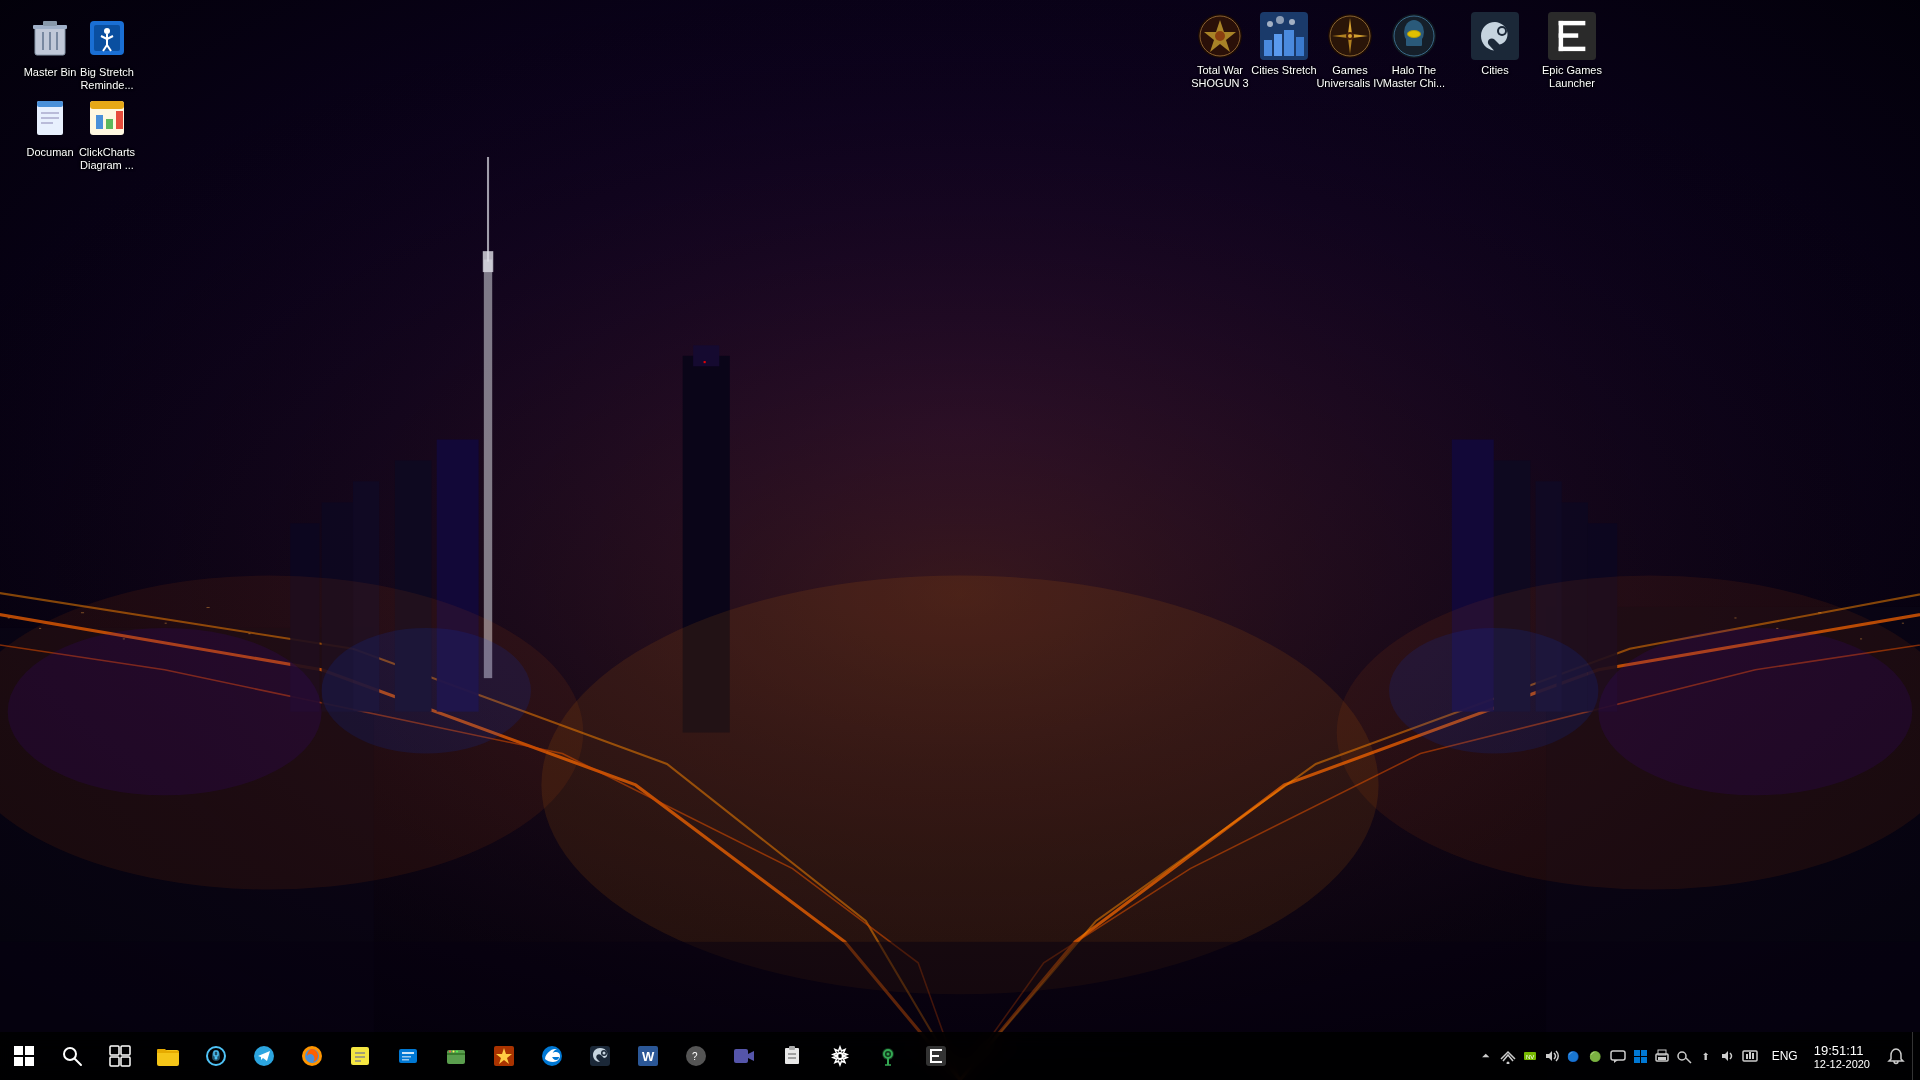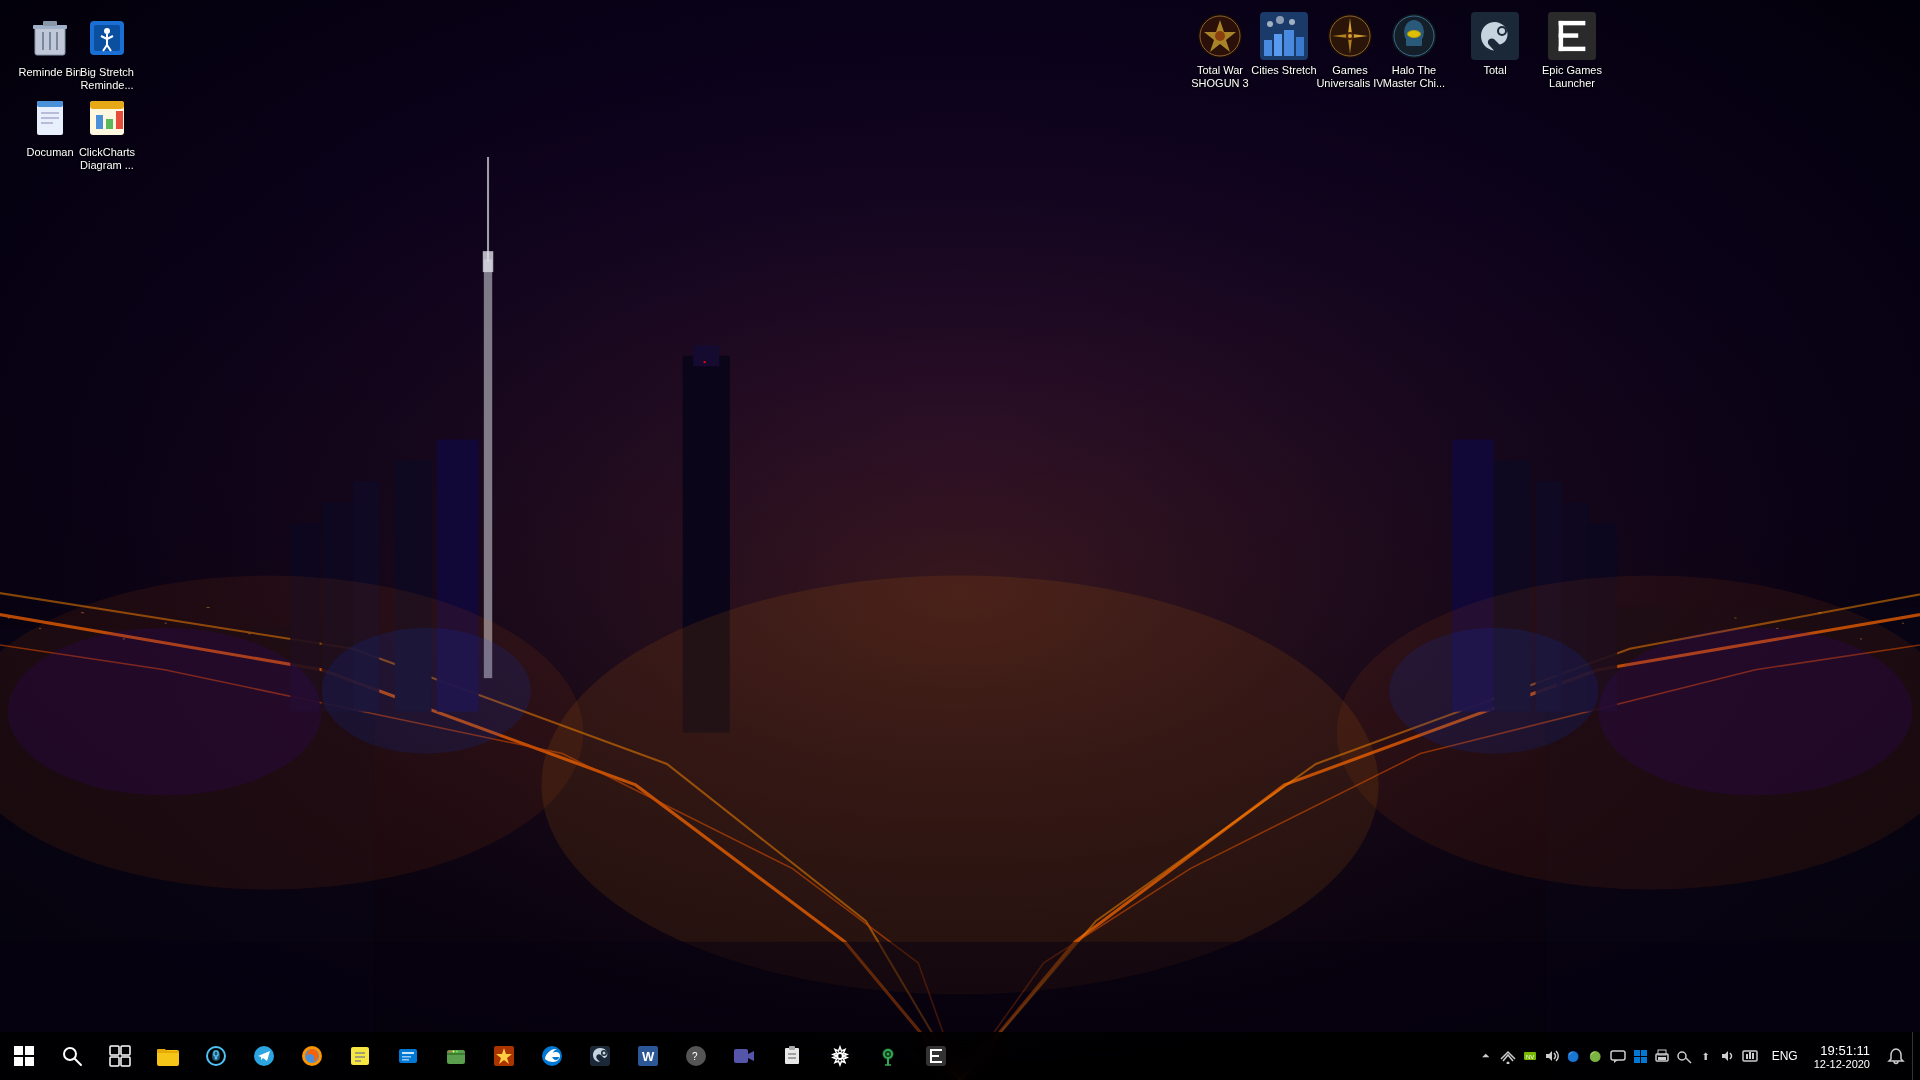--- a/index.html
+++ b/index.html
@@ -145,21 +145,21 @@
       align-items: center;
       justify-content: center;
       font-size: 12px;
       color: #ccc;
       cursor: pointer;
     }
 
     #clock-area {
       display: flex;
       flex-direction: column;
-      align-items: flex-end;
+      align-items: flex-start;
       justify-content: center;
       padding: 0 10px;
       cursor: pointer;
       height: 48px;
     }
 
     .clock-time {
       color: #fff;
       font-size: 13px;
     }
@@ -280,21 +280,21 @@
       <div class="icon-img">
         <svg width="42" height="42" viewBox="0 0 42 42">
           <rect x="6" y="10" width="30" height="28" rx="2" fill="#c0c8d8" stroke="#8898aa" stroke-width="1"></rect>
           <rect x="4" y="8" width="34" height="4" rx="1" fill="#a0b0c8"></rect>
           <rect x="14" y="4" width="14" height="5" rx="1" fill="#8898aa"></rect>
           <line x1="14" y1="15" x2="14" y2="33" stroke="#7888a0" stroke-width="2"></line>
           <line x1="21" y1="15" x2="21" y2="33" stroke="#7888a0" stroke-width="2"></line>
           <line x1="28" y1="15" x2="28" y2="33" stroke="#7888a0" stroke-width="2"></line>
         </svg>
       </div>
-      <span class="icon-label">Reminde Bin</span>
+      <span class="icon-label">Master Bin</span>
     </div>
 
     <div class="desktop-icon" style="top:10px;left:67px;">
       <div class="icon-img">
         <svg width="42" height="42" viewBox="0 0 42 42">
           <rect x="4" y="4" width="34" height="34" rx="4" fill="#1a6fd4"></rect>
           <rect x="8" y="8" width="26" height="26" rx="2" fill="#0a4fa0"></rect>
           <circle cx="21" cy="14" r="3" fill="#fff"></circle>
           <line x1="21" y1="17" x2="21" y2="28" stroke="#fff" stroke-width="2"></line>
           <line x1="21" y1="22" x2="15" y2="19" stroke="#fff" stroke-width="2"></line>
@@ -397,21 +397,21 @@
     <div class="desktop-icon" style="top:8px;right:385px;position:absolute;">
       <div class="icon-img">
         <svg width="48" height="48" viewBox="0 0 48 48">
           <rect width="48" height="48" rx="4" fill="#1b2838"></rect>
 
           <path d="M24 10 C16 10 10 16 10 24 C10 31.5 15.5 37.5 23 38.5 L18 33 C16.5 31.5 16.5 29 18 27.5 C19.5 26 22 26 23.5 27.5 L28.5 32.5 C31 32 33.5 30.5 35 28 C38 23 36.5 16.5 32 13 C30 11.5 27 10 24 10 Z" fill="#c6d4df"></path>
           <circle cx="31" cy="19" r="5" fill="#1b2838"></circle>
           <circle cx="31" cy="19" r="3" fill="#c6d4df"></circle>
         </svg>
       </div>
-      <span class="icon-label">Total</span>
+      <span class="icon-label">Cities</span>
     </div>
 
     <div class="desktop-icon" style="top:8px;right:308px;position:absolute;">
       <div class="icon-img">
         <svg width="54" height="54" viewBox="0 0 54 54">
           <rect width="54" height="54" rx="4" fill="#2a2a2a"></rect>
 
           <rect x="12" y="10" width="30" height="5" fill="#fff"></rect>
           <rect x="12" y="10" width="5" height="34" fill="#fff"></rect>
           <rect x="12" y="24" width="22" height="5" fill="#fff"></rect>

